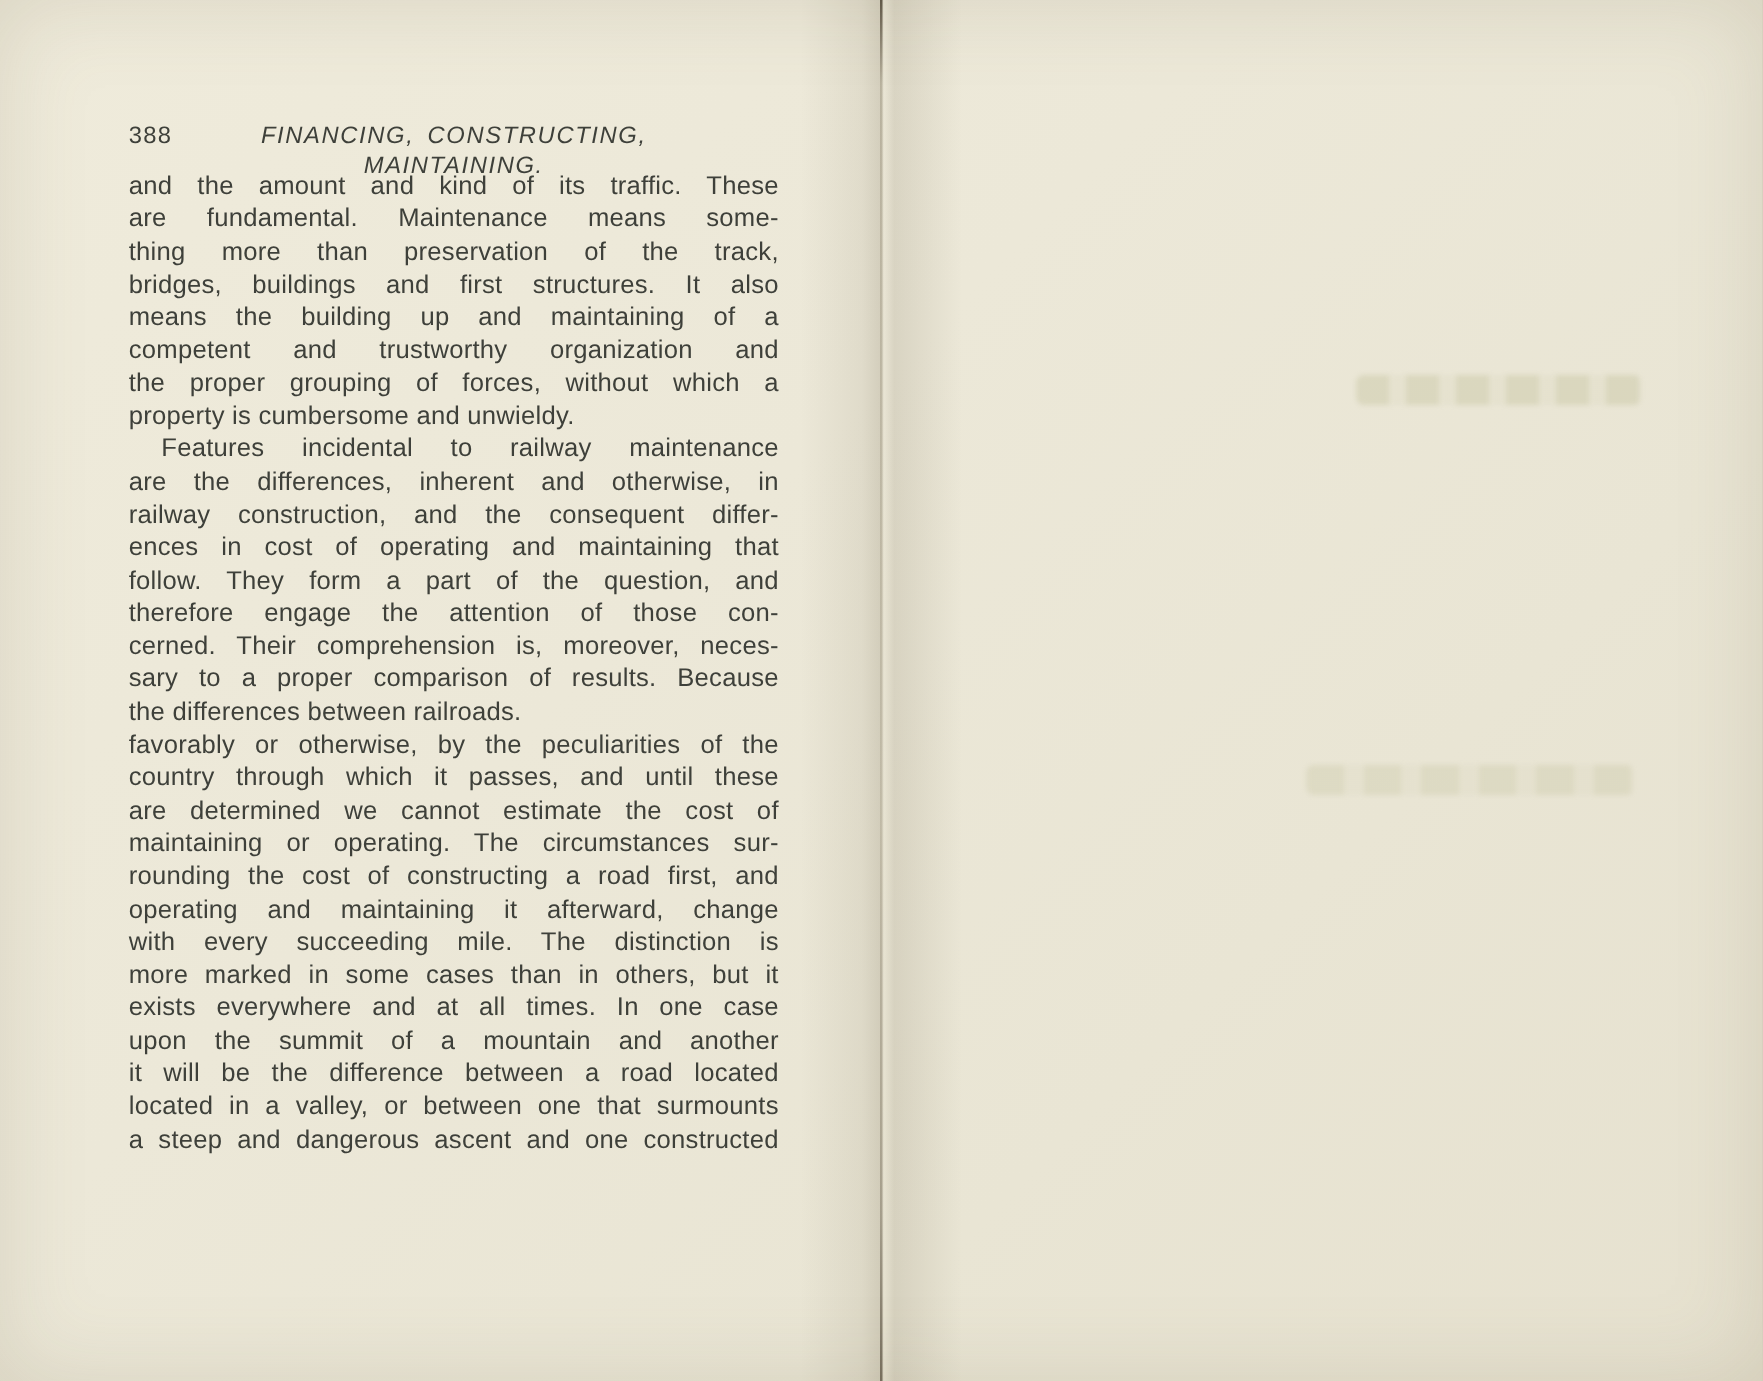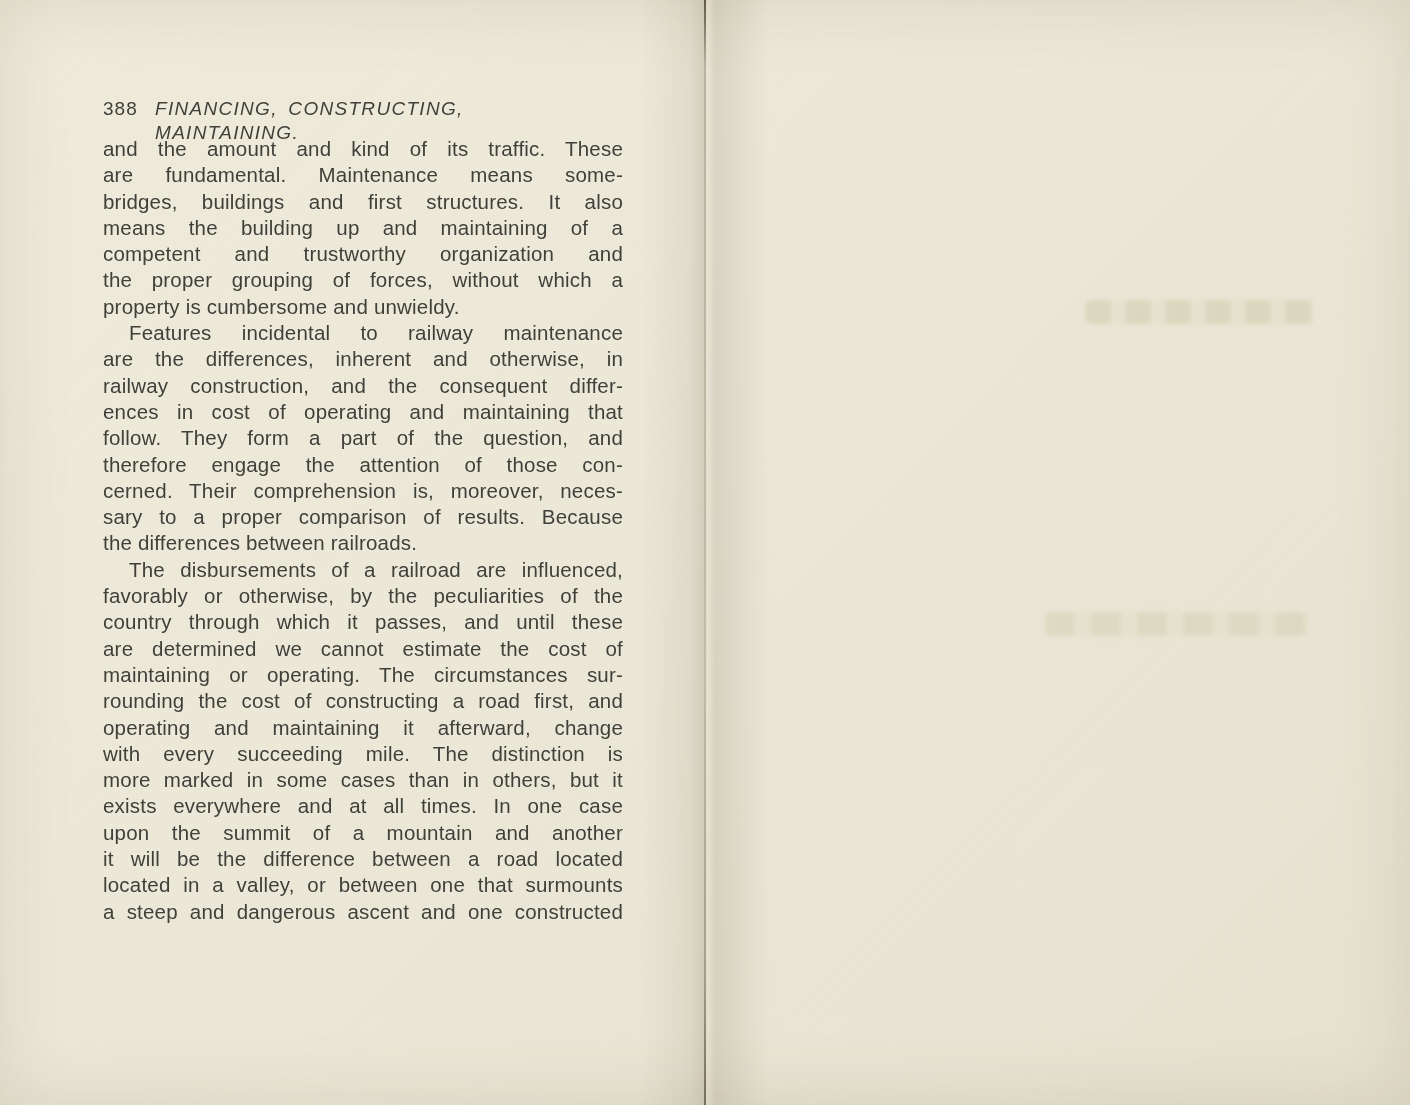--- a/index.html
+++ b/index.html
@@ -76,20 +76,21 @@
     line-height: 24px;
   }
   .running-head .folio {
     font-style: normal;
     width: 52px;
     letter-spacing: 1px;
     flex: 0 0 auto;
   }
   .running-head .title {
     flex: 1 1 auto;
+    text-align: center;
     font-style: italic;
     letter-spacing: 1.3px;
     word-spacing: 4px;
   }
   .running-head.rh-left  { left: 103px; width: 520px; }
 
   .page-body {
     position: absolute;
     top: 136px;
     font-size: 20.5px;
@@ -134,39 +135,39 @@
   <div class="page page-left">
     <div class="running-head rh-left">
       <span class="folio">388</span>
       <span class="title">FINANCING, CONSTRUCTING, MAINTAINING.</span>
       <span class="folio"></span>
     </div>
     <div class="page-body body-left">
         <div class="para">
           <div class="line">and the amount and kind of its traffic. These</div>
           <div class="line">are fundamental. Maintenance means some-</div>
+          <div class="line">thing more than preservation of the track,</div>
           <div class="line">bridges, buildings and first structures. It also</div>
           <div class="line">means the building up and maintaining of a</div>
           <div class="line">competent and trustworthy organization and</div>
           <div class="line">the proper grouping of forces, without which a</div>
           <div class="line last">property is cumbersome and unwieldy.</div>
         </div>
         <div class="para">
           <div class="line indent">Features incidental to railway maintenance</div>
           <div class="line">are the differences, inherent and otherwise, in</div>
           <div class="line">railway construction, and the consequent differ-</div>
           <div class="line">ences in cost of operating and maintaining that</div>
           <div class="line">follow. They form a part of the question, and</div>
           <div class="line">therefore engage the attention of those con-</div>
           <div class="line">cerned. Their comprehension is, moreover, neces-</div>
           <div class="line">sary to a proper comparison of results. Because</div>
           <div class="line last">the differences between railroads.</div>
         </div>
         <div class="para">
-          <div class="line indent">The disbursements of a railroad are influenced,</div>
           <div class="line">favorably or otherwise, by the peculiarities of the</div>
           <div class="line">country through which it passes, and until these</div>
           <div class="line">are determined we cannot estimate the cost of</div>
           <div class="line">maintaining or operating. The circumstances sur-</div>
           <div class="line">rounding the cost of constructing a road first, and</div>
           <div class="line">operating and maintaining it afterward, change</div>
           <div class="line">with every succeeding mile. The distinction is</div>
           <div class="line">more marked in some cases than in others, but it</div>
           <div class="line">exists everywhere and at all times. In one case</div>
           <div class="line">upon the summit of a mountain and another</div>

